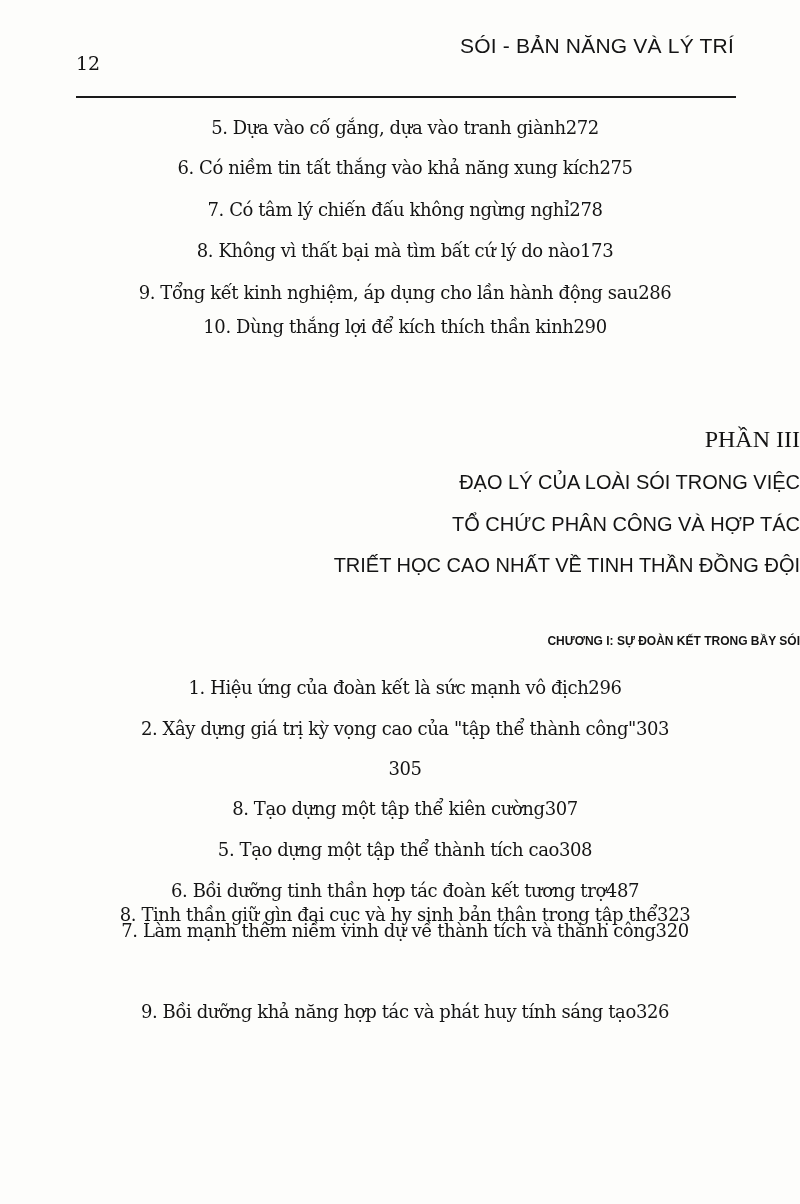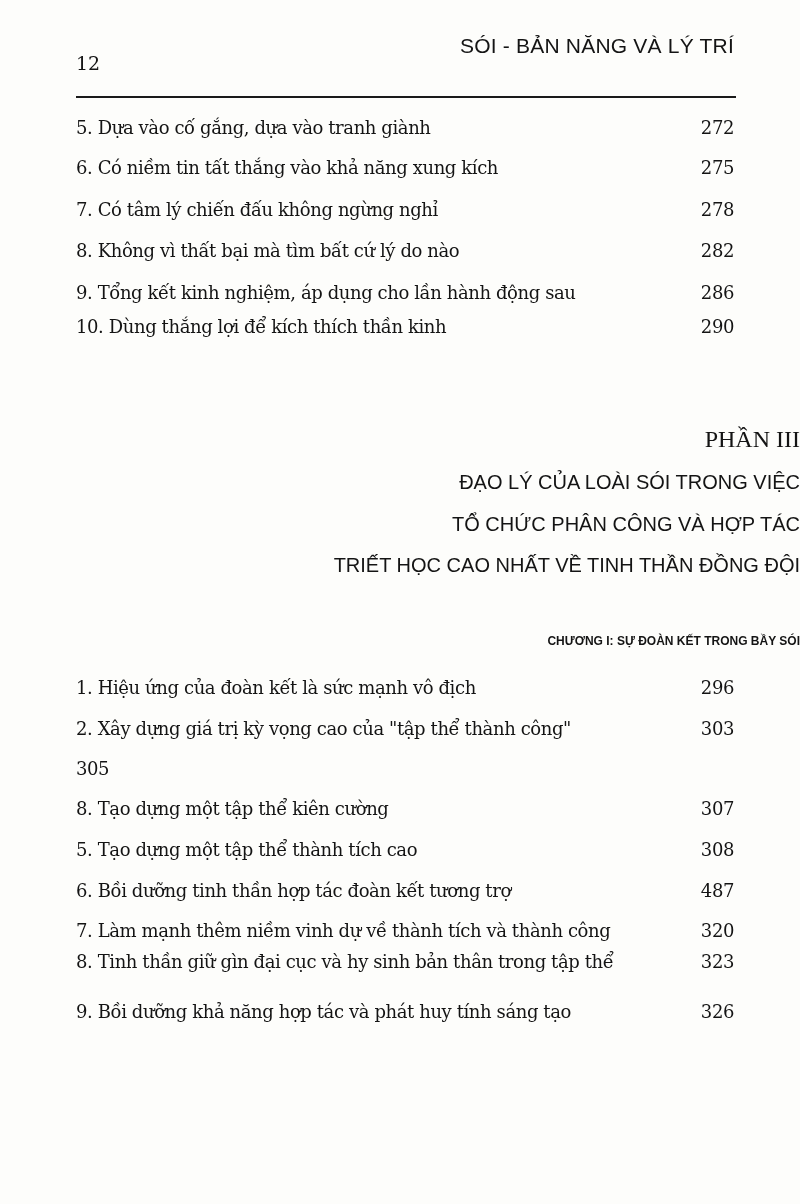--- a/index.html
+++ b/index.html
@@ -3,21 +3,21 @@
 <meta charset="utf-8">
 <style>
   html, body { margin: 0; padding: 0; }
   body {
     width: 800px; height: 1204px; background: #fdfdfb; position: relative; overflow: hidden;
     color: #141414;
   }
   .page-num { position: absolute; left: 76px; top: 52px; font-family: "DejaVu Serif", serif; font-size: 19px; }
   .running-title { position: absolute; right: 66px; top: 34px; font-family: "Liberation Sans", sans-serif; font-size: 21px; letter-spacing: 0.2px; }
   .rule { position: absolute; left: 76px; right: 64px; top: 96px; height: 2px; background: #1a1a1a; }
-  .toc-row { position: absolute; left: 76px; right: 66px; display: flex; justify-content: space-between; align-items: baseline;
+  .toc-row { position: absolute; left: 76px; right: 66px; display: flex; justify-content: center; align-items: baseline;
     font-family: "DejaVu Serif", serif; font-size: 18px; letter-spacing: -0.4px; }
   .toc-row .num { font-size: 18px; }
   .center { position: absolute; left: 0; right: 0; text-align: right; font-family: "Liberation Sans", sans-serif; }
   .part-title { font-family: "Liberation Serif", serif; font-size: 24px; }
   .part-sub { font-size: 20px; }
   .chapter { font-weight: bold; font-size: 12px; }
 </style>
 </head>
 <body>
 
@@ -35,21 +35,21 @@
   <div class="toc-row" style="top:157px">
       <span>6. Có niềm tin tất thắng vào khả năng xung kích</span>
       <span class="num">275</span>
     </div>
   <div class="toc-row" style="top:199px">
       <span>7. Có tâm lý chiến đấu không ngừng nghỉ</span>
       <span class="num">278</span>
     </div>
   <div class="toc-row" style="top:240px">
       <span>8. Không vì thất bại mà tìm bất cứ lý do nào</span>
-      <span class="num">282</span>
+      <span class="num">173</span>
     </div>
   <div class="toc-row" style="top:282px">
       <span>9. Tổng kết kinh nghiệm, áp dụng cho lần hành động sau</span>
       <span class="num">286</span>
     </div>
   <div class="toc-row" style="top:316px">
       <span>10. Dùng thắng lợi để kích thích thần kinh</span>
       <span class="num">290</span>
     </div>
 </div>
@@ -83,21 +83,21 @@
       <span class="num">308</span>
     </div>
   <div class="toc-row" style="top:880px">
       <span>6. Bồi dưỡng tinh thần hợp tác đoàn kết tương trợ</span>
       <span class="num">487</span>
     </div>
   <div class="toc-row" style="top:920px">
       <span>7. Làm mạnh thêm niềm vinh dự về thành tích và thành công</span>
       <span class="num">320</span>
     </div>
-  <div class="toc-row" style="top:951px">
+  <div class="toc-row" style="top:904px">
       <span>8. Tinh thần giữ gìn đại cục và hy sinh bản thân trong tập thể</span>
       <span class="num">323</span>
     </div>
   <div class="toc-row" style="top:1001px">
       <span>9. Bồi dưỡng khả năng hợp tác và phát huy tính sáng tạo</span>
       <span class="num">326</span>
     </div>
 </div>
 
 </body></html>

